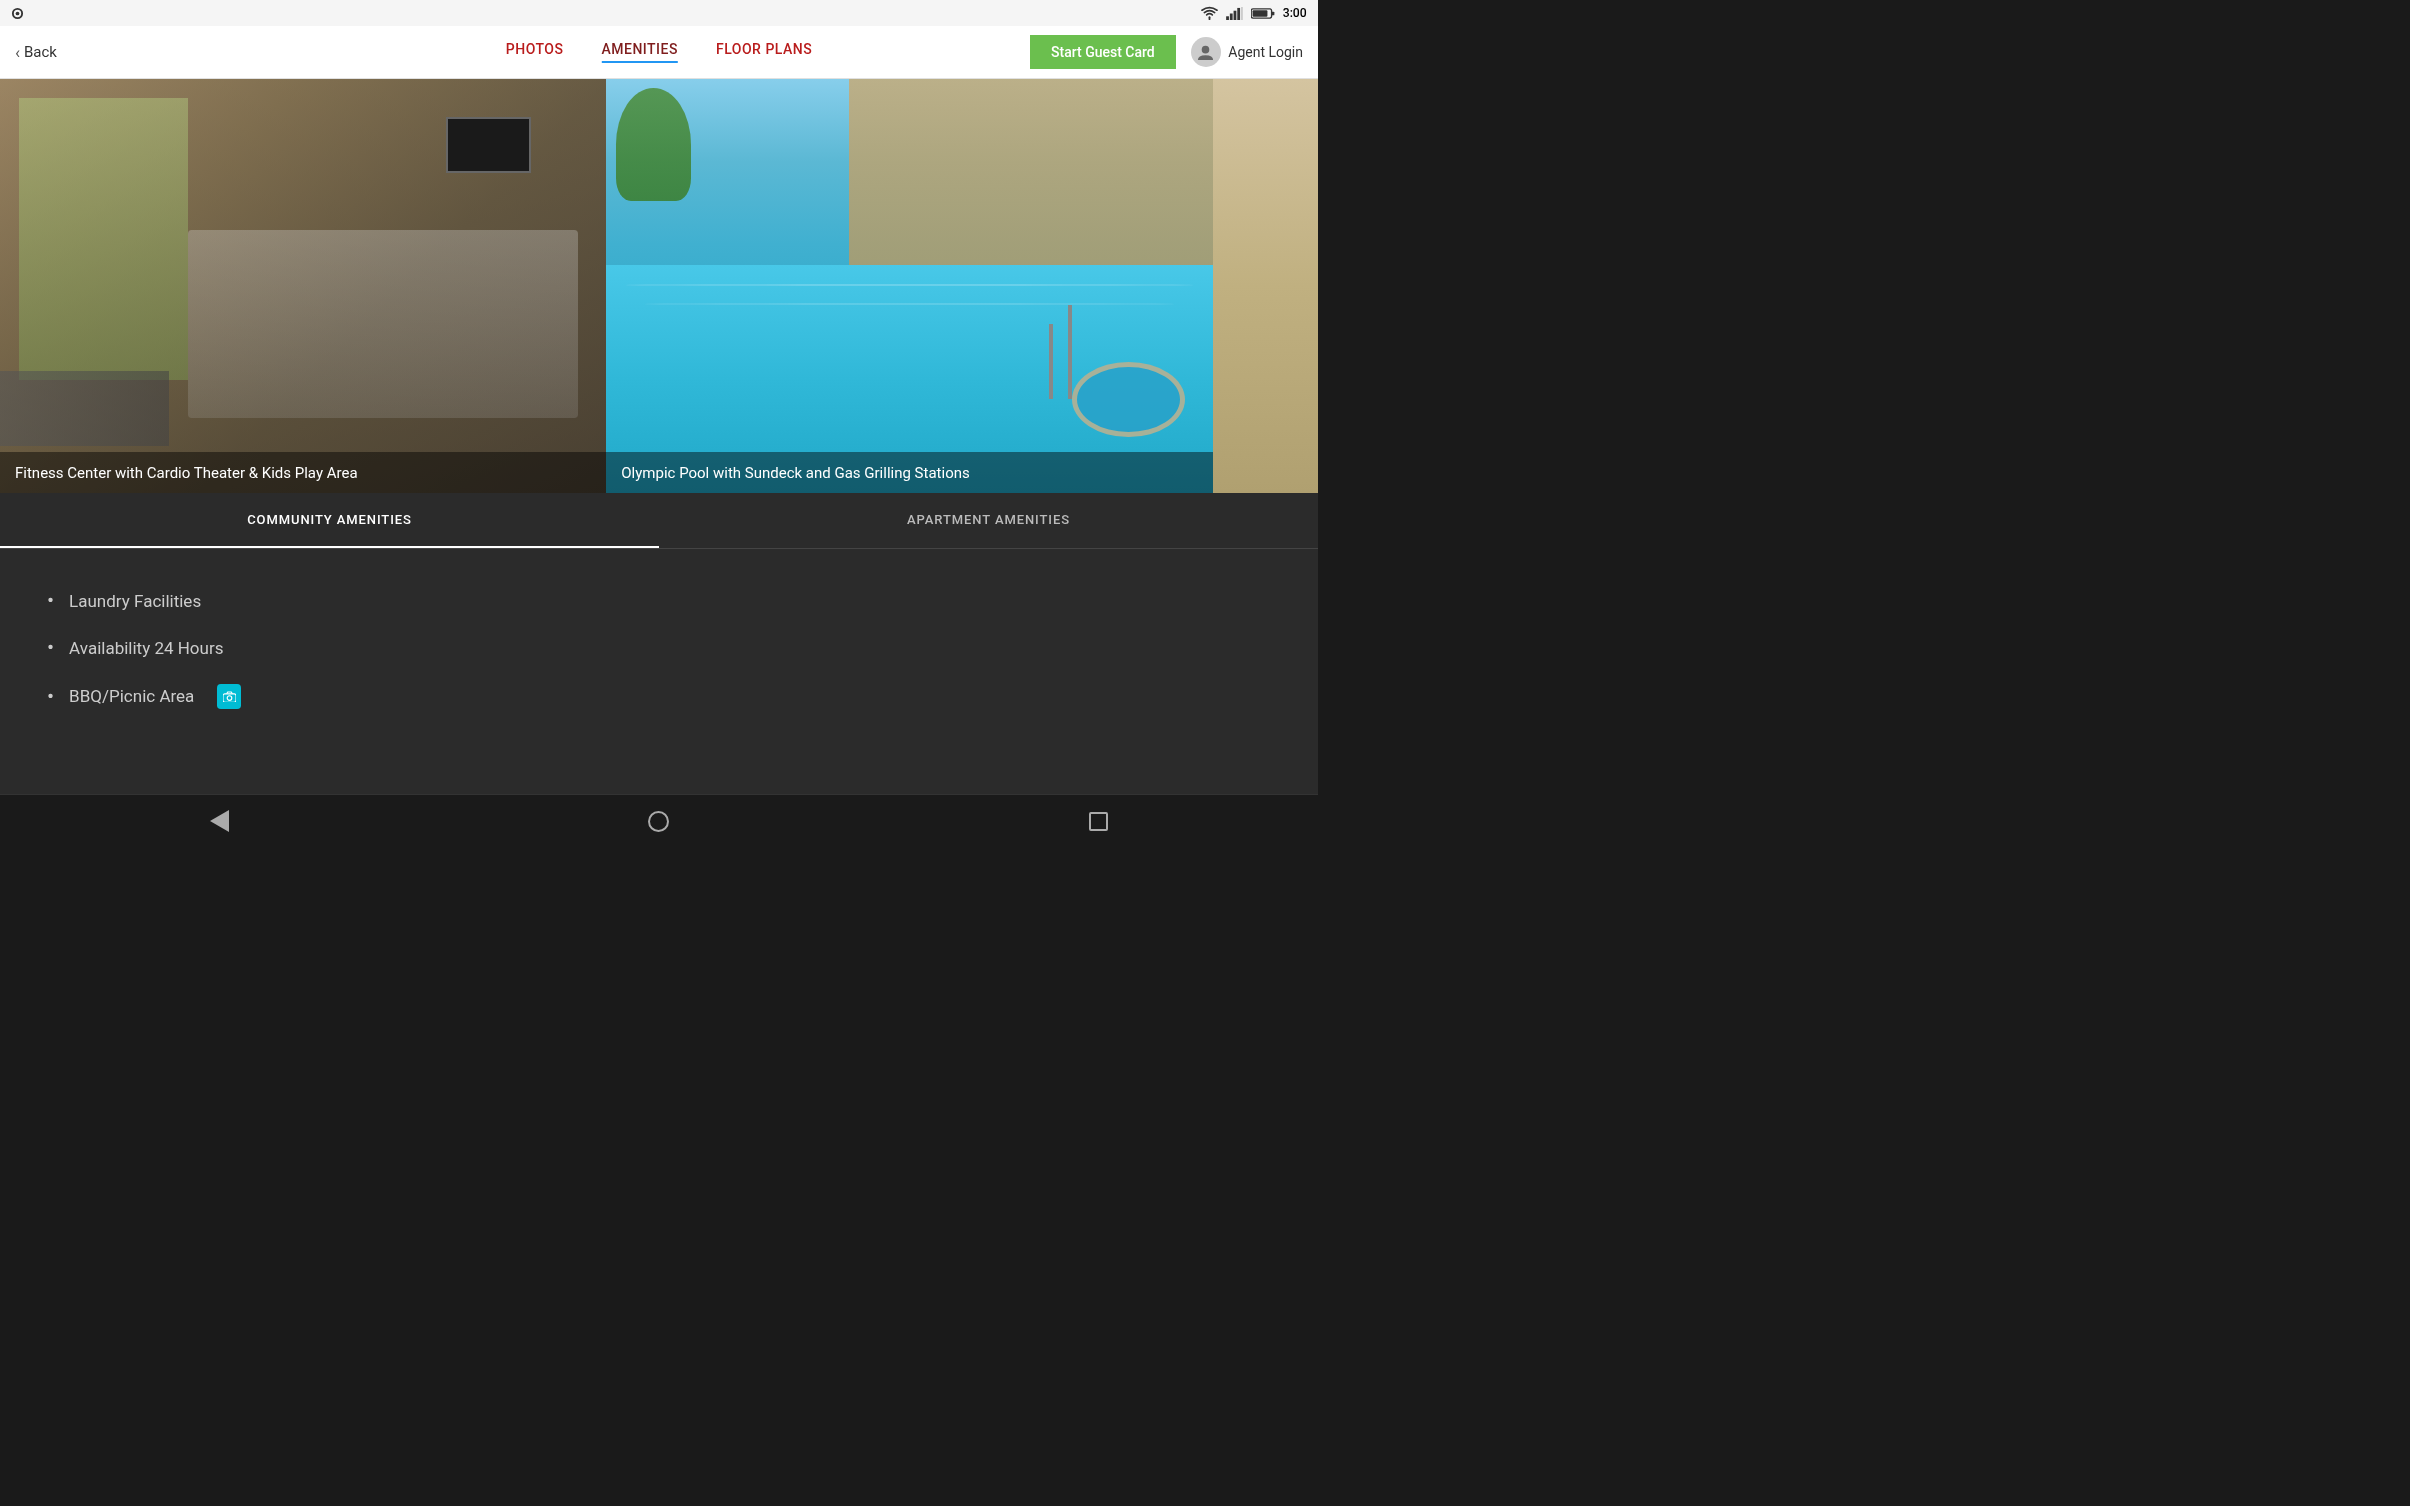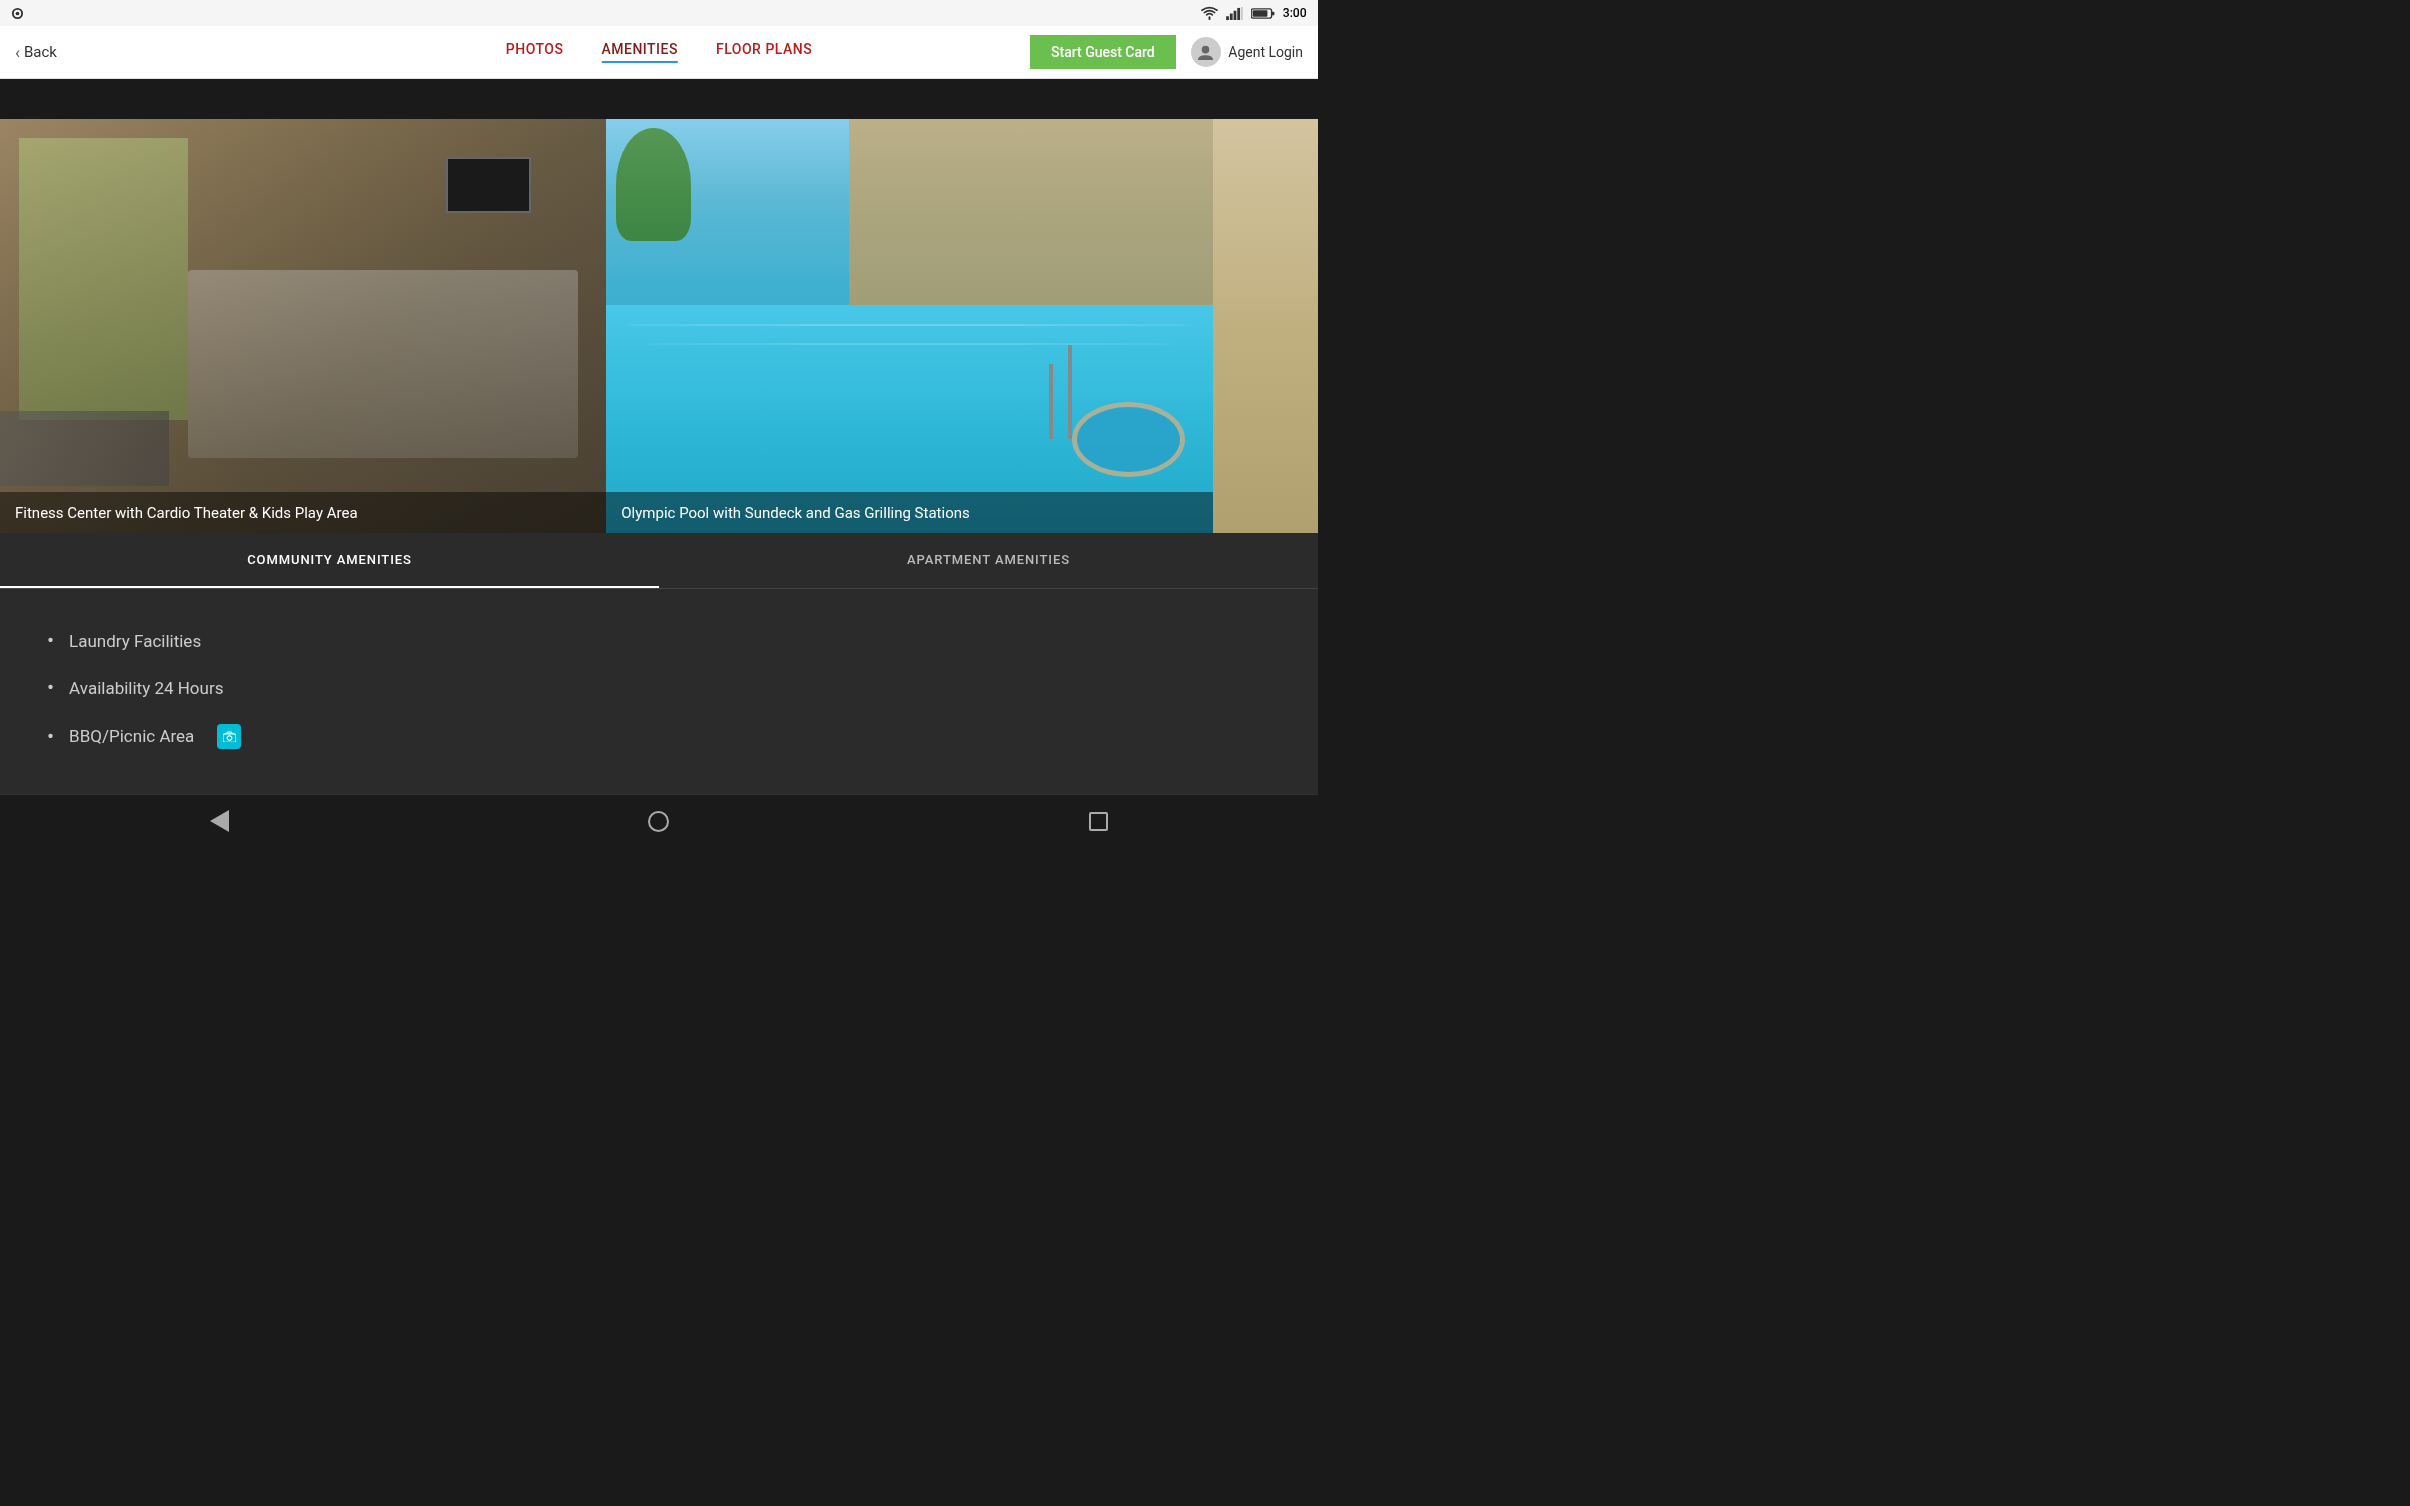--- a/index.html
+++ b/index.html
@@ -116,21 +116,20 @@
       align-items: center;
       justify-content: center;
     }
 
     
     .gallery {
       height: 414px;
       display: flex;
       position: relative;
       overflow: hidden;
-      margin-top: 40px;
     }
     .gallery-item {
       flex: 1;
       position: relative;
       overflow: hidden;
     }
     .gallery-item.main-left {
       flex: 0 0 46%;
     }
     .gallery-item.main-right {

